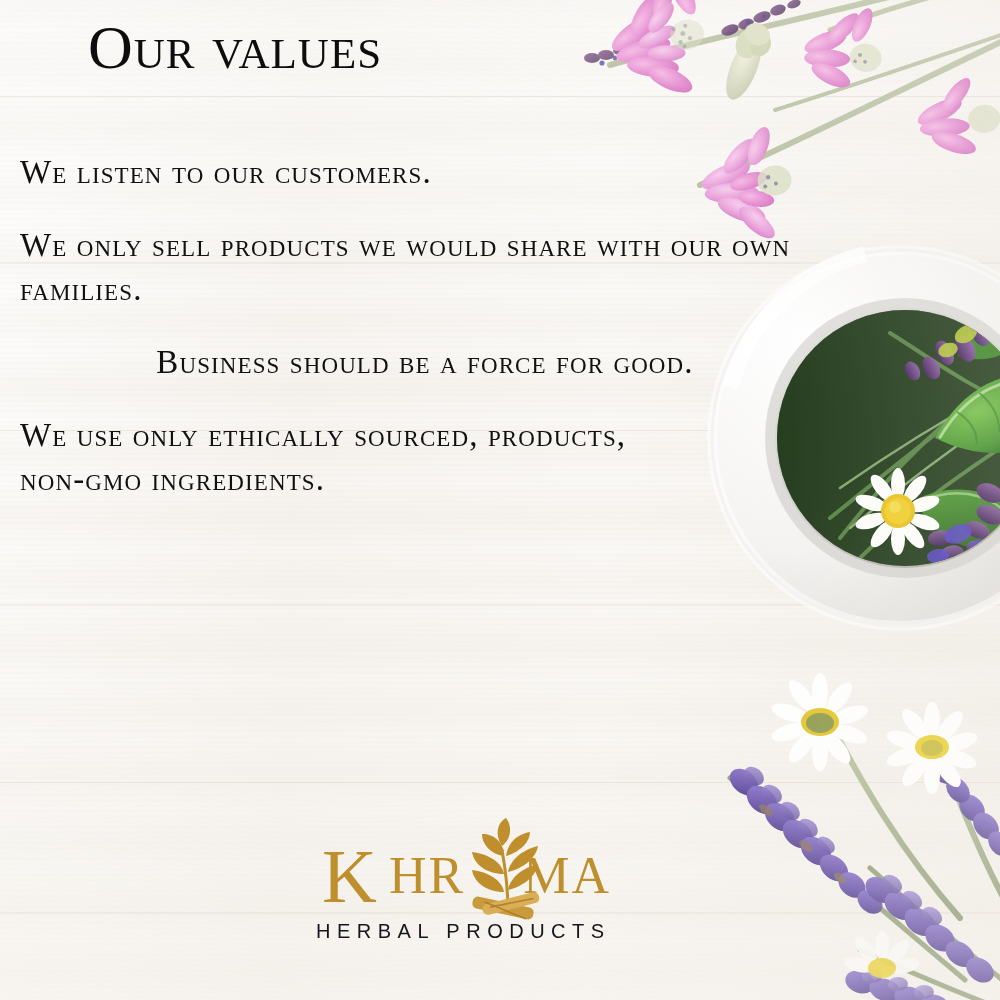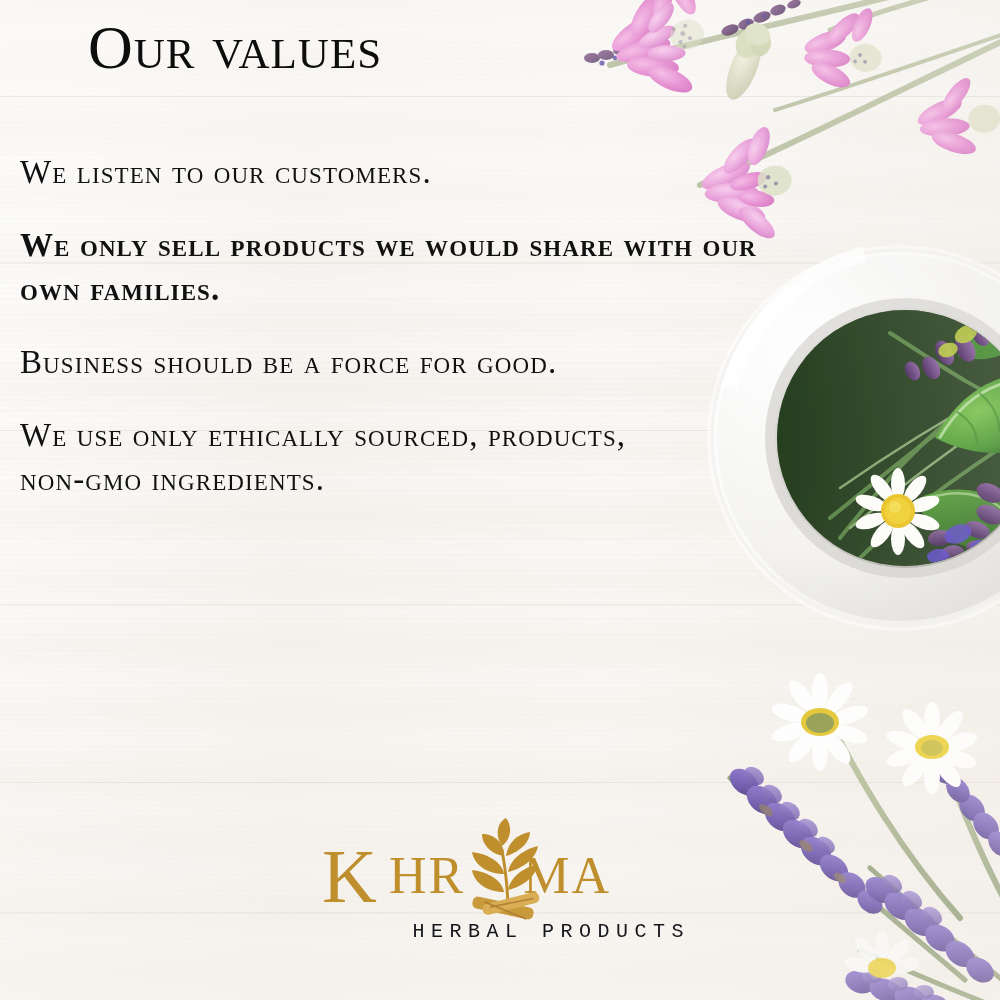--- a/index.html
+++ b/index.html
@@ -51,40 +51,40 @@
     font-variant:small-caps;
     font-size:33px;
     line-height:44px;
     letter-spacing:1.1px;
     color:#111;
     margin:0 0 29px 0;
     max-width:800px;
   }
   .value-item.w1{max-width:790px;}
   .value-item.w2{max-width:800px;}
-  .value-item.w3{max-width:790px;font-weight:bold;}
-  .value-item.w4{max-width:810px;}
+  .value-item.w3{max-width:790px;}
+  .value-item.w4{max-width:810px;text-align:center;}
   .value-item.w5{max-width:680px;}
   .value-item.w6{max-width:840px;}
   .value-item.w7{max-width:710px;font-variant:normal;text-transform:uppercase;font-size:29px;letter-spacing:.6px;}
 
   
   .logo{position:absolute;left:0;right:0;top:838px;height:125px;z-index:45;}
   .logo-inner{position:relative;width:380px;margin:0 auto;height:125px;}
   .logo-word{
     position:absolute;left:0;top:0;width:380px;text-align:center;
     font-size:52px;line-height:76px;letter-spacing:2px;
     color:#bf8f2e;font-weight:400;
     font-family:"Liberation Serif",serif;
   }
   .logo-word .gap{display:inline-block;width:58px;}
   .logo-sub{
-    position:absolute;left:0;top:82px;width:380px;text-align:right;
+    position:absolute;left:0;top:82px;width:380px;text-align:left;
     font-size:20px;letter-spacing:6.5px;color:#14161c;
-    font-family:Liberation Mono, monospace;
+    font-family:Liberation Sans, sans-serif;
     text-indent:6px;
   }
   .logo-mark{position:absolute;left:150px;top:-22px;width:96px;height:110px;}
 
   
   .photo{position:absolute;pointer-events:none;}
   .bowl{right:-40px;top:238px;width:350px;height:400px;z-index:20;}
   .tr-flowers{right:-10px;top:-30px;width:430px;height:300px;z-index:25;}
   .br-flowers{right:-10px;bottom:-20px;width:300px;height:370px;z-index:25;}
   .vignette{

